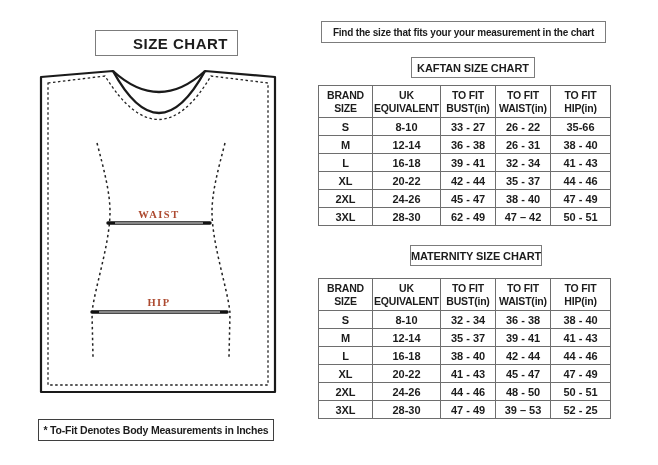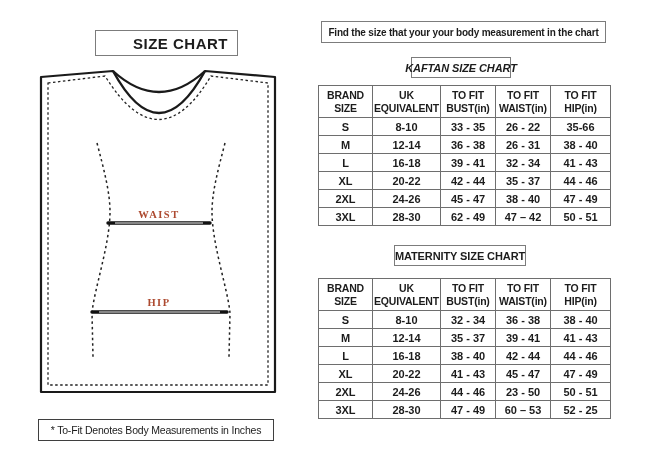--- a/index.html
+++ b/index.html
@@ -24,25 +24,25 @@
   }
   .instruction{
     left:321px;top:21px;width:285px;height:22px;
     font-size:10px;font-weight:700;letter-spacing:-0.2px;
     border-color:#7c7c7c;
   }
   .tbl-title{
     height:21px;font-size:11px;font-weight:700;letter-spacing:-0.1px;
     border-color:#7c7c7c;
   }
-  .kaftan-title{left:411px;top:57px;width:100px;font-style:italic;}
-  .maternity-title{left:394px;top:245px;width:132px;}
+  .kaftan-title{left:411px;top:57px;width:124px;}
+  .maternity-title{left:410px;top:245px;width:132px;}
   .footnote{
     left:38px;top:419px;width:236px;height:22px;
-    font-size:10.5px;font-weight:400;letter-spacing:-0.2px;
+    font-size:10.5px;font-weight:700;letter-spacing:-0.2px;
     border:1.4px solid #3f3f3f;
   }
   .tbl{left:318px;}
   .tbl table{
     border-collapse:collapse;table-layout:fixed;
     border:1.5px solid #555;
     background:#fff;
   }
   .tbl th,.tbl td{
     border:1px solid #6e6e6e;
@@ -83,21 +83,21 @@
   <g>
     <line x1="62" y1="250" x2="197" y2="250" stroke="#111" stroke-width="3.4" stroke-linecap="round"></line>
     <line x1="69" y1="250" x2="190" y2="250" stroke="#fdfdfd" stroke-width="1"></line>
   </g>
   <text class="meas-label" x="129" y="156" text-anchor="middle" fill="#ad4a30">WAIST</text>
   <text class="meas-label" x="129" y="244" text-anchor="middle" fill="#ad4a30">HIP</text>
 </svg>
 
 <div class="abs footnote box">* To-Fit Denotes Body Measurements in Inches</div>
 
-<div class="abs instruction box">Find the size that your your body measurement in the chart</div>
+<div class="abs instruction box">Find the size that fits your your measurement in the chart</div>
 
 <div class="abs tbl-title kaftan-title box">KAFTAN SIZE CHART</div>
 <div class="abs tbl" style="top:85px;">
     <table>
       <colgroup>
         <col style="width: 54px;">
         <col style="width: 68px;">
         <col style="width: 55px;">
         <col style="width: 55px;">
         <col style="width: 60px;">
@@ -108,21 +108,21 @@
           <th>UK<br>EQUIVALENT</th>
           <th>TO FIT<br>BUST(in)</th>
           <th>TO FIT<br>WAIST(in)</th>
           <th>TO FIT<br>HIP(in)</th>
         </tr>
       </thead>
       <tbody>
         <tr>
           <td>S</td>
           <td>8-10</td>
-          <td>33 - 35</td>
+          <td>33 - 27</td>
           <td>26 - 22</td>
           <td>35-66</td>
         </tr>
         <tr>
           <td>M</td>
           <td>12-14</td>
           <td>36 - 38</td>
           <td>26 - 31</td>
           <td>38 - 40</td>
         </tr>
@@ -203,25 +203,25 @@
           <td>XL</td>
           <td>20-22</td>
           <td>41 - 43</td>
           <td>45 - 47</td>
           <td>47 - 49</td>
         </tr>
         <tr>
           <td>2XL</td>
           <td>24-26</td>
           <td>44 - 46</td>
-          <td>23 - 50</td>
+          <td>48 - 50</td>
           <td>50 - 51</td>
         </tr>
         <tr>
           <td>3XL</td>
           <td>28-30</td>
           <td>47 - 49</td>
-          <td>60 – 53</td>
+          <td>39 – 53</td>
           <td>52 - 25</td>
         </tr>
       </tbody>
     </table>
   </div>
 
 </body></html>

